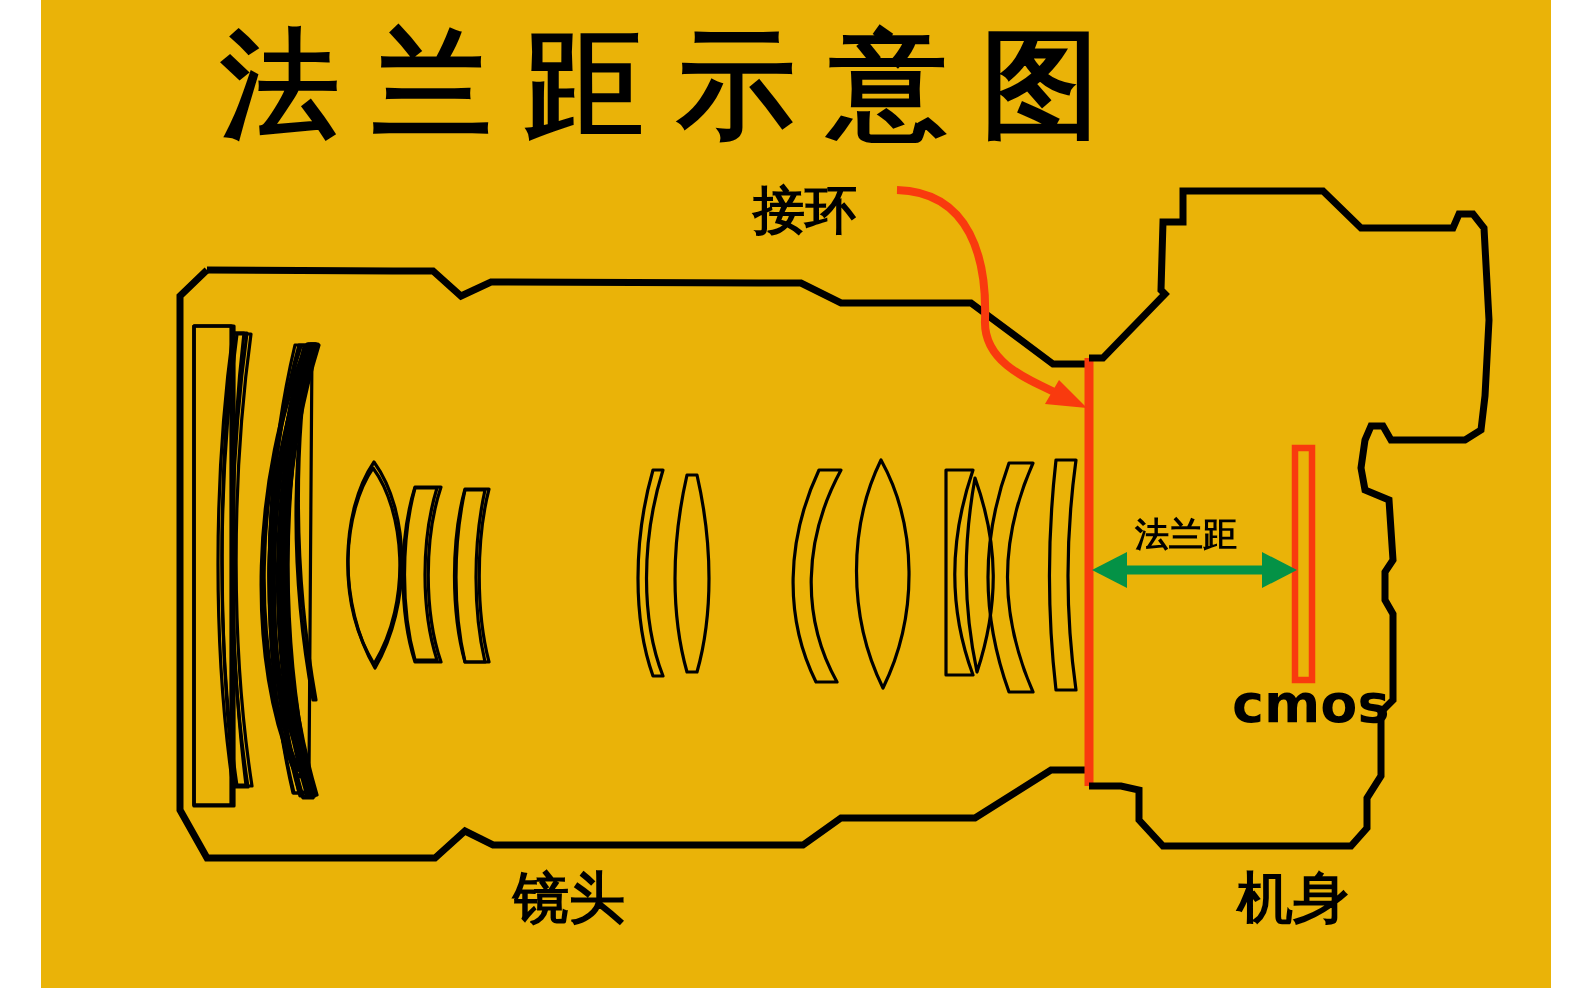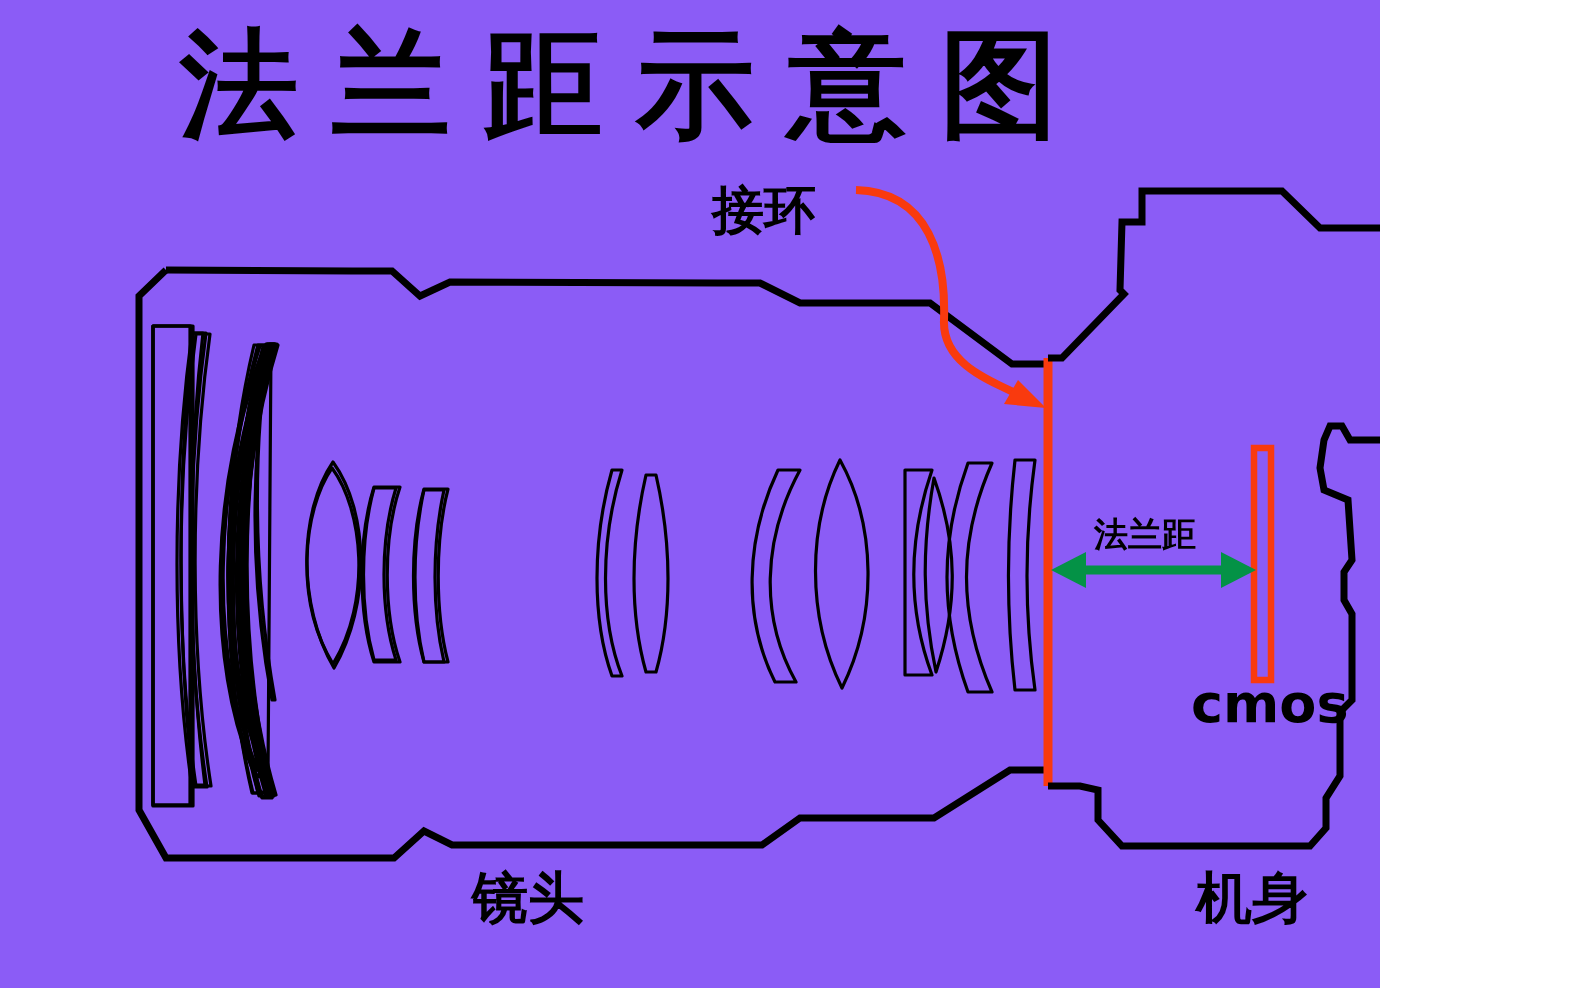--- a/index.html
+++ b/index.html
@@ -6,24 +6,25 @@
   html, body {
     margin: 0;
     padding: 0;
     background: #ffffff;
   }
   body {
     font-family: "DejaVu Sans", "Liberation Sans", sans-serif;
   }
   #stage {
     position: relative;
-    width: 1380px;
+    width: 1510px;
     height: 988px;
-    background: #8b5cf6;
+    background: #eab308;
     overflow: hidden;
+    margin-left: 41px;
   }
   #diagram {
     position: absolute;
     top: 0;
     left: 0;
     width: 1578px;
     height: 988px;
   }
   .title-text {
     font-family: "DejaVu Sans", "Liberation Sans", sans-serif;

